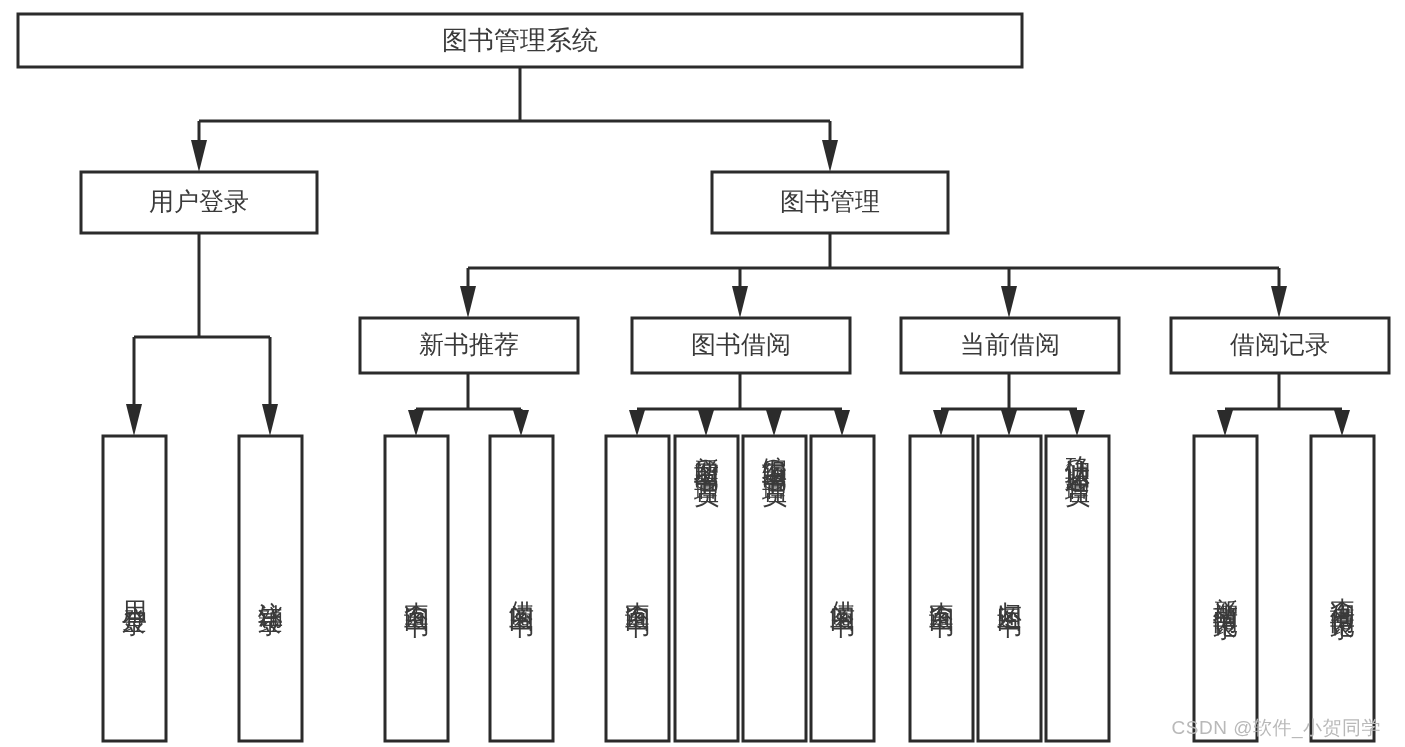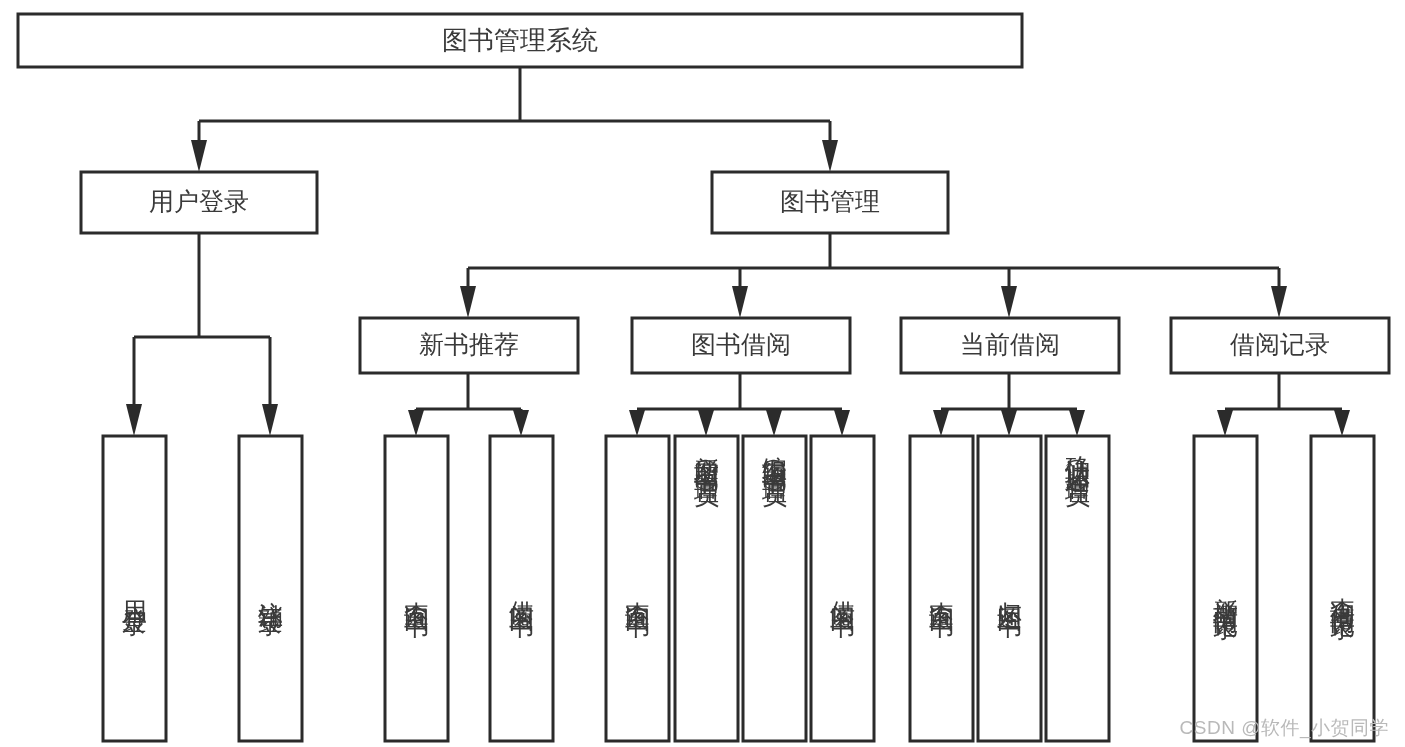--- a/index.html
+++ b/index.html
@@ -66,21 +66,21 @@
     text-orientation: upright;
     font-family: "Liberation Sans", "DejaVu Sans", sans-serif;
     font-size: 25px;
     letter-spacing: 4px;
     color: #3a3a3a;
     line-height: 1;
     white-space: nowrap;
   }
   .watermark {
     position: absolute;
-    right: 16px;
+    right: 24px;
     bottom: 6px;
     font-family: "Liberation Sans", "DejaVu Sans", sans-serif;
     font-size: 19px;
     color: #b9b9b9;
     letter-spacing: 0.5px;
     white-space: nowrap;
     pointer-events: none;
   }
 </style>
 </head>

